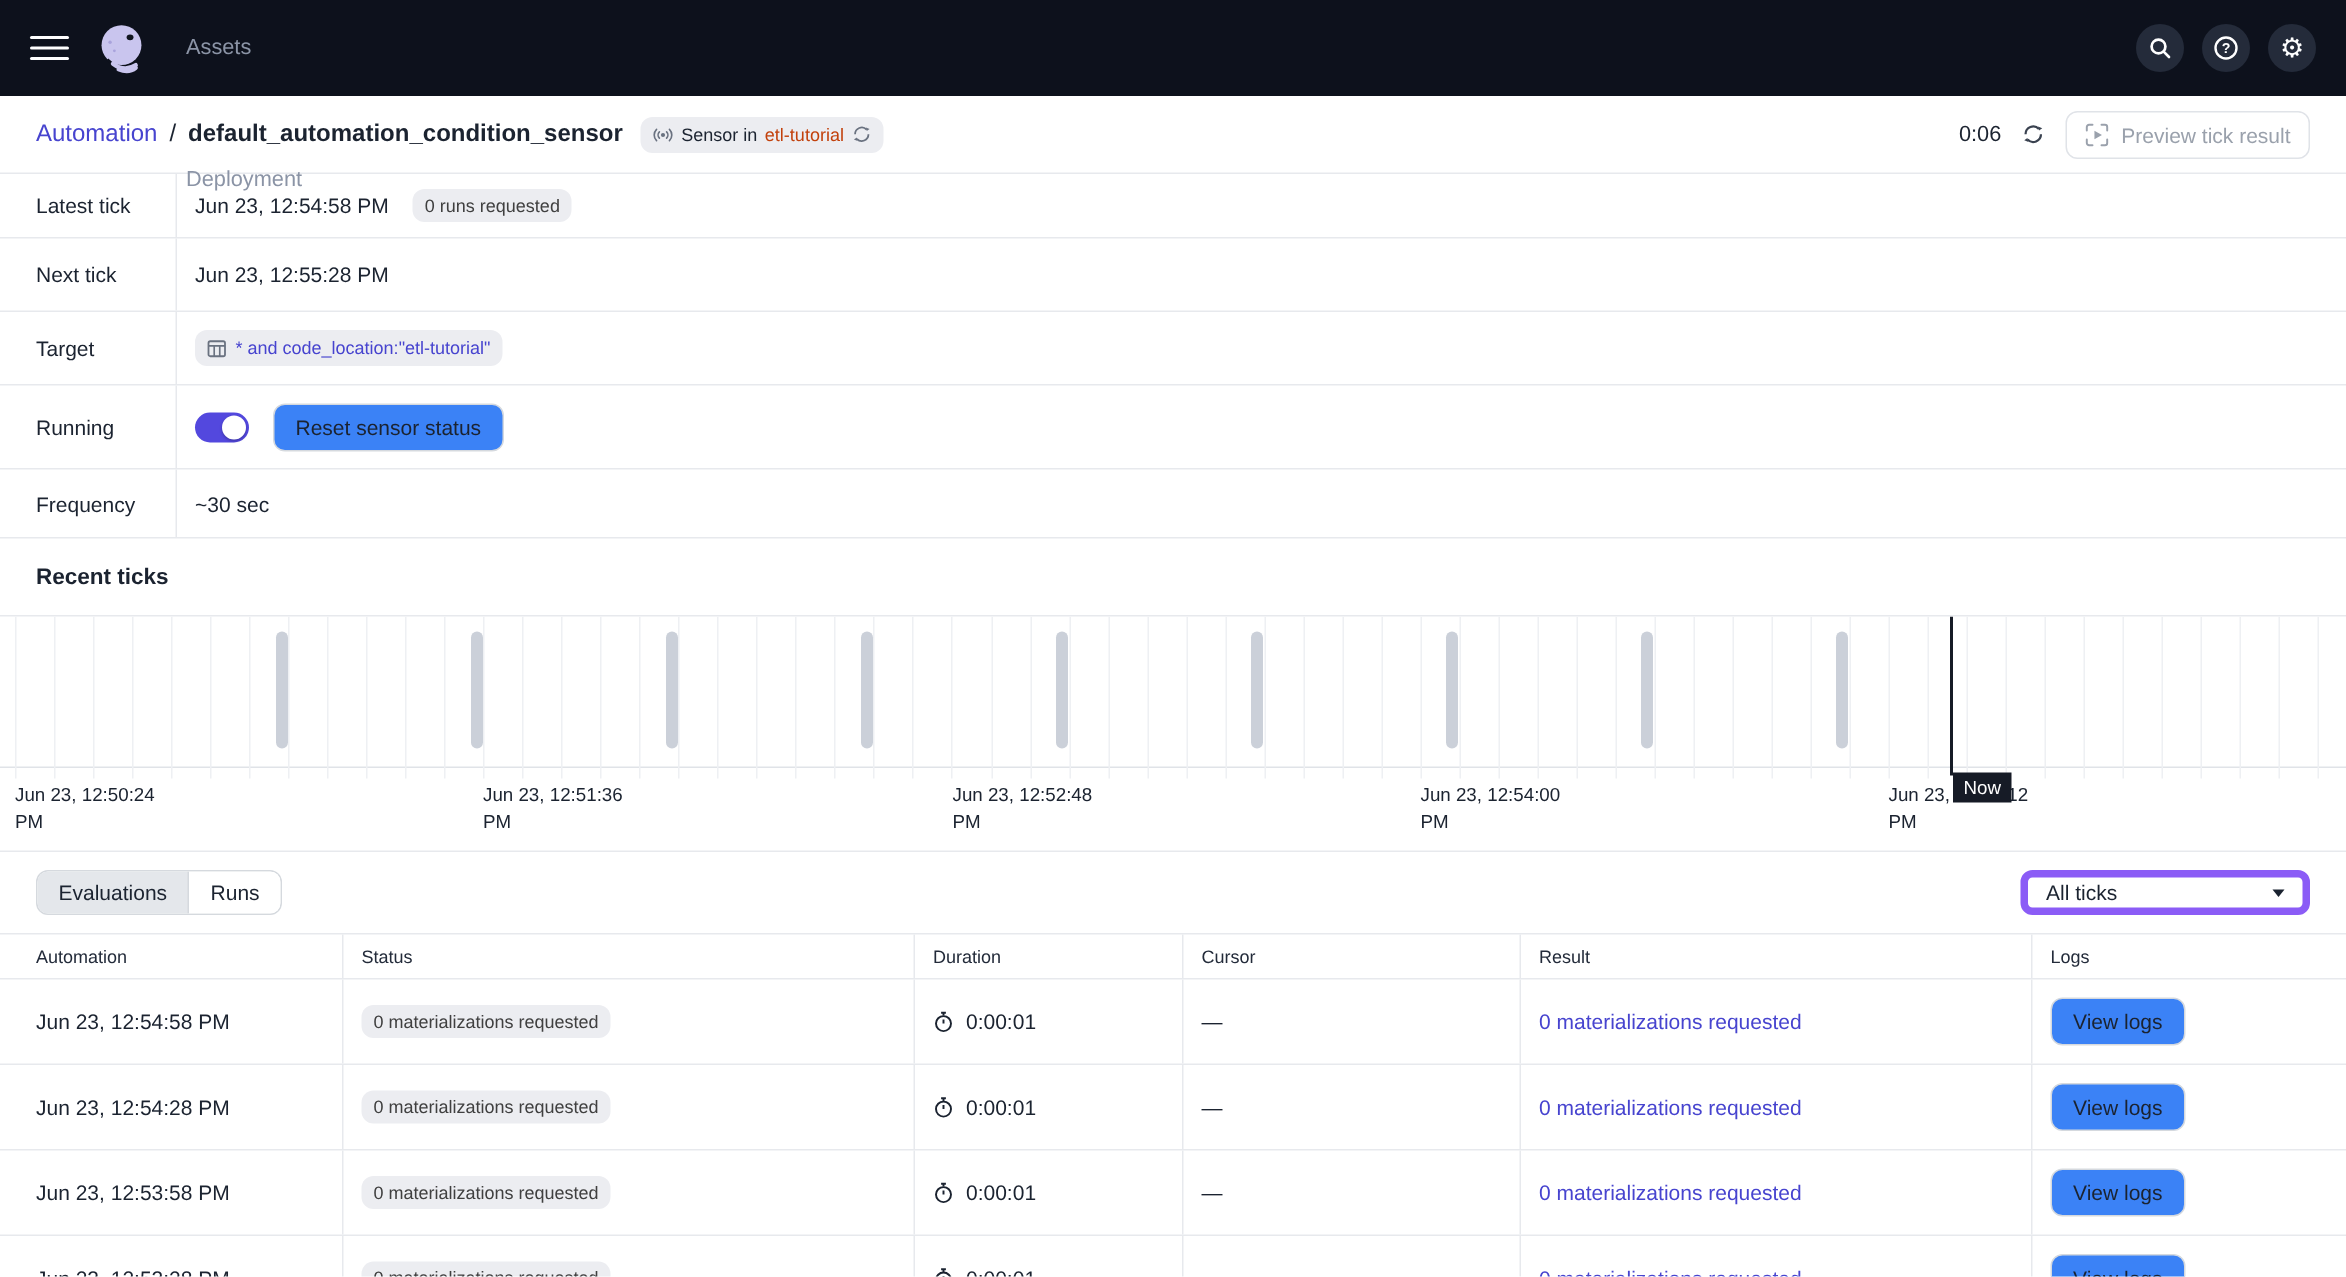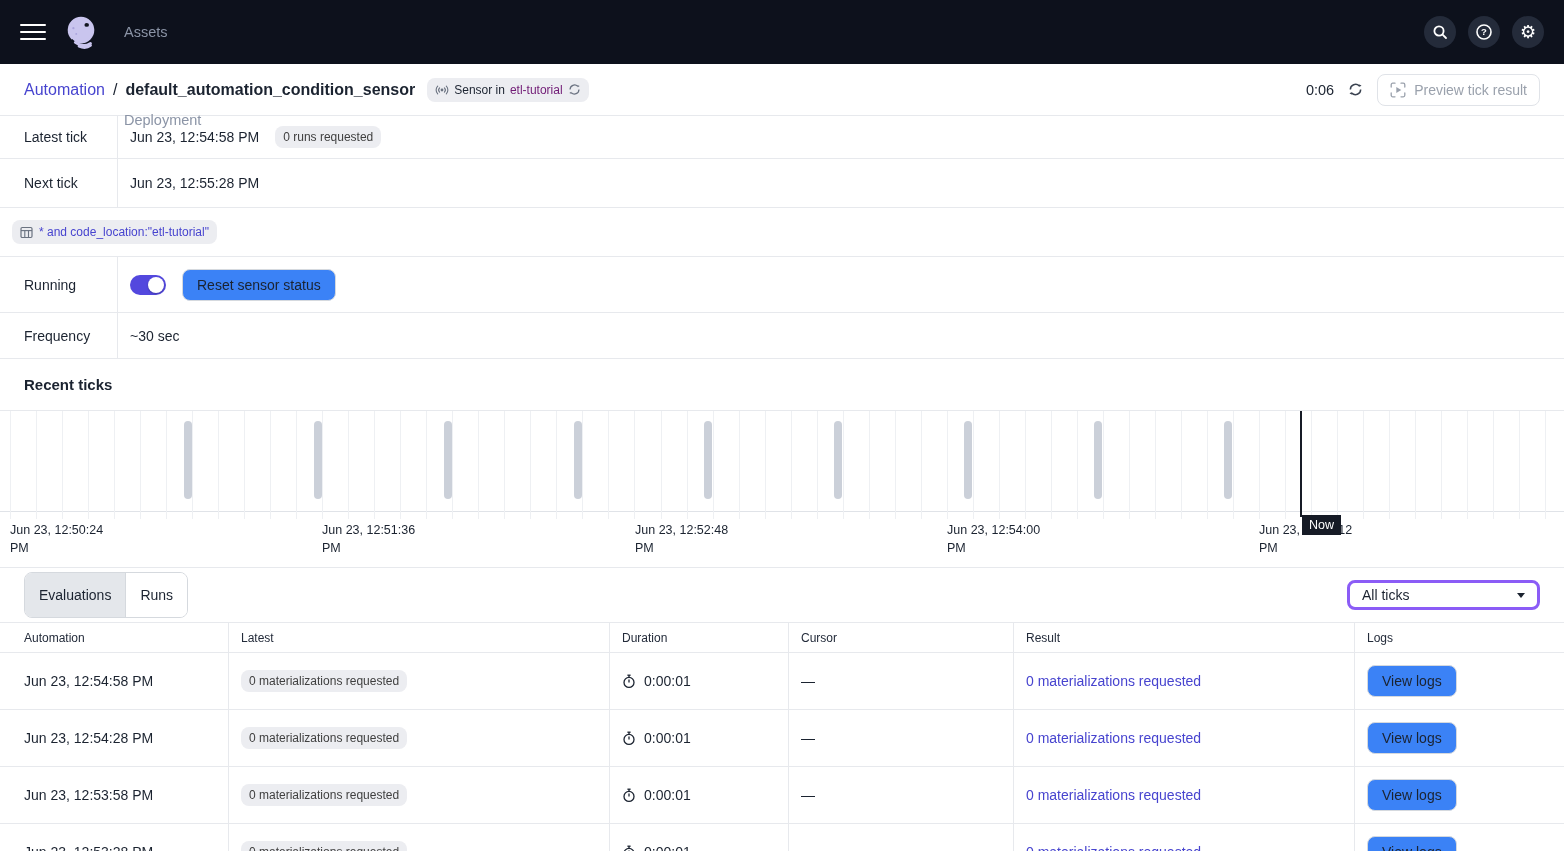--- a/index.html
+++ b/index.html
@@ -16,21 +16,21 @@
   .nav-link.active { color:#fff; font-weight:700; }
   .topnav-right { margin-left:auto; display:flex; gap:12px; align-items:center; }
   .icon-circle { width:32px; height:32px; border-radius:50%; background:#242B3A; display:flex; align-items:center; justify-content:center; color:#fff; cursor:pointer; font-size:18px; line-height:1; }
 
   
   .breadcrumb-bar { height:52px; border-bottom:1px solid #E7E9ED; display:flex; align-items:center; padding:0 24px; }
   .crumb-section { color:#4744CF; font-size:16px; cursor:pointer; }
   .crumb-sep { margin:0 8px; font-size:16px; color:#1B2330; }
   .crumb-title { font-size:16px; font-weight:700; }
   .sensor-pill { margin-left:12px; background:#ECEDF1; border-radius:8px; height:24px; display:flex; align-items:center; gap:5px; padding:0 8px; font-size:12px; color:#1B2330; }
-  .sensor-pill .loc { color:#701a75; cursor:pointer; }
+  .sensor-pill .loc { color:#c2410c; cursor:pointer; }
   .bc-right { margin-left:auto; display:flex; align-items:center; gap:14px; }
   .timer { font-size:14.5px; }
   .sync-btn { display:flex; align-items:center; cursor:pointer; }
   .preview-btn { height:32px; border:1px solid #E0E3E8; border-radius:8px; background:#fff; color:#9AA1AC; font-size:14px; display:flex; align-items:center; gap:8px; padding:0 12px; cursor:default; }
 
   
   .detail-row { display:flex; border-bottom:1px solid #E7E9ED; align-items:stretch; }
   .detail-label { width:118px; min-width:118px; border-right:1px solid #E7E9ED; display:flex; align-items:center; padding-left:24px; font-size:14px; }
   .detail-value { display:flex; align-items:center; gap:16px; padding-left:12px; font-size:14px; flex:1; }
   .pill { background:#ECEDF1; border-radius:8px; padding:4px 8px; font-size:12px; color:#404040; white-space:nowrap; }
@@ -44,24 +44,24 @@
   .timeline-wrap { position:relative; height:158px; border-top:1px solid #E7E9ED; border-bottom:1px solid #E7E9ED; overflow:hidden; }
   .gridline { position:absolute; top:0; height:108px; width:1px; background:#EEF0F3; }
   .axisline { position:absolute; left:0; right:0; top:100px; height:1px; background:#E0E3E8; }
   .tickbar { position:absolute; top:10px; height:78px; width:8px; border-radius:4px; background:#CBD0D9; margin-left:-4px; cursor:pointer; }
   .nowline { position:absolute; top:0; width:2px; height:106px; background:#161B26; z-index:3; }
   .now-badge { position:absolute; top:104px; background:#161B26; color:#fff; font-size:12.5px; padding:3px 7px; z-index:4; }
   .axis-label { position:absolute; top:110px; font-size:12.5px; line-height:18px; color:#1B2330; white-space:nowrap; }
 
   
   .tabs-row { height:54px; display:flex; align-items:center; justify-content:space-between; padding:0 24px; }
-  .segmented { display:flex; border:1px solid #D5D9DE; border-radius:8px; overflow:hidden; height:46px; background:#fff; }
+  .segmented { display:flex; border:1px solid #D5D9DE; border-radius:8px; overflow:hidden; height:30px; background:#fff; }
   .seg { padding:0 14px; display:flex; align-items:center; font-size:14px; cursor:pointer; background:#fff; }
   .seg.active { background:#E4E7EB; border-right:1px solid #D5D9DE; }
-  .select { width:193px; height:30px; border:3px solid #8b5cf6; border-radius:8px; display:flex; align-items:center; justify-content:space-between; padding:0 12px; font-size:14px; cursor:pointer; background:#fff; }
+  .select { width:193px; height:30px; border:5px solid #8b5cf6; border-radius:8px; display:flex; align-items:center; justify-content:space-between; padding:0 12px; font-size:14px; cursor:pointer; background:#fff; }
   .caret { width:0; height:0; border-left:4px solid transparent; border-right:4px solid transparent; border-top:5px solid #1B2330; }
 
   
   .tick-table { border-top:1px solid #E7E9ED; }
   .tt-row { display:grid; grid-template-columns:229px 381px 179px 225px 341px 1fr; border-bottom:1px solid #E7E9ED; }
   .tt-row .cell { padding:0 12px; display:flex; align-items:center; border-right:1px solid #E7E9ED; font-size:14px; gap:8px; }
   .tt-row .cell:first-child { padding-left:24px; }
   .tt-row .cell:last-child { border-right:none; }
   .tt-header .cell { font-size:12px; color:#232B3A; height:29px; }
   .tt-body-row .cell { height:56px; }
@@ -156,20 +156,21 @@
     <span class="pill">0 runs requested</span>
   </div>
 </div>
 <div class="detail-row" style="height:49px">
   <div class="detail-label">Next tick</div>
   <div class="detail-value">
       <span>Jun 23, 12:55:28 PM</span>
     </div>
 </div>
 <div class="detail-row" style="height:49px">
+  <div class="detail-label">Target</div>
   <div class="detail-value">
     <span class="tag">
       <svg width="13" height="13" viewBox="0 0 13 13">
           <rect x="1" y="1.5" width="11" height="10" rx="1.2" stroke="#6A7280" stroke-width="1.2" fill="none"></rect>
           <line x1="1" y1="4.6" x2="12" y2="4.6" stroke="#6A7280" stroke-width="1.1"></line>
           <line x1="4.8" y1="4.6" x2="4.8" y2="11.5" stroke="#6A7280" stroke-width="1.1"></line>
           <line x1="8.5" y1="4.6" x2="8.5" y2="11.5" stroke="#6A7280" stroke-width="1.1"></line>
         </svg>
       <span>* and code_location:"etl-tutorial"</span>
     </span>
@@ -294,21 +295,21 @@
   </div>
   <div class="select">
     <span>All ticks</span>
     <span class="caret"></span>
   </div>
 </div>
 
 <div class="tick-table">
   <div class="tt-row tt-header">
       <div class="cell">Automation</div>
-      <div class="cell">Latest</div>
+      <div class="cell">Status</div>
       <div class="cell">Duration</div>
       <div class="cell">Cursor</div>
       <div class="cell">Result</div>
       <div class="cell">Logs</div>
     </div>
   <div>
       <div class="tt-row tt-body-row">
         <div class="cell">Jun 23, 12:54:58 PM</div>
         <div class="cell">
           <span class="pill">0 materializations requested</span>

